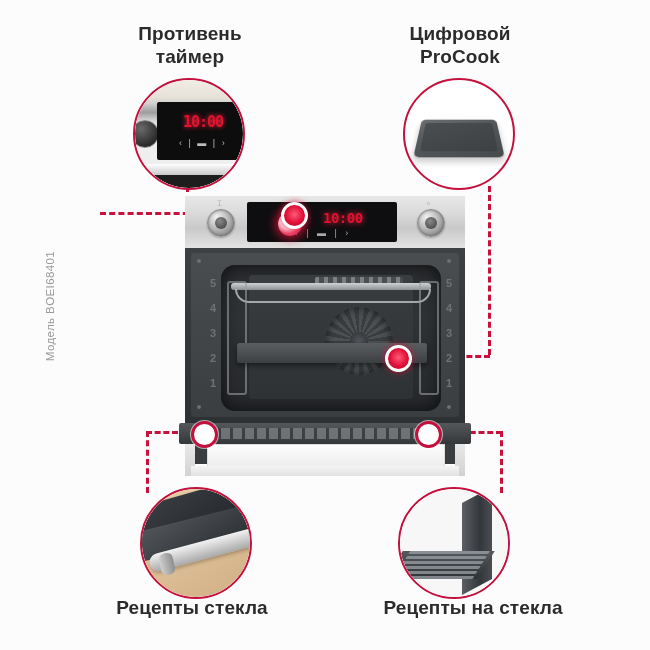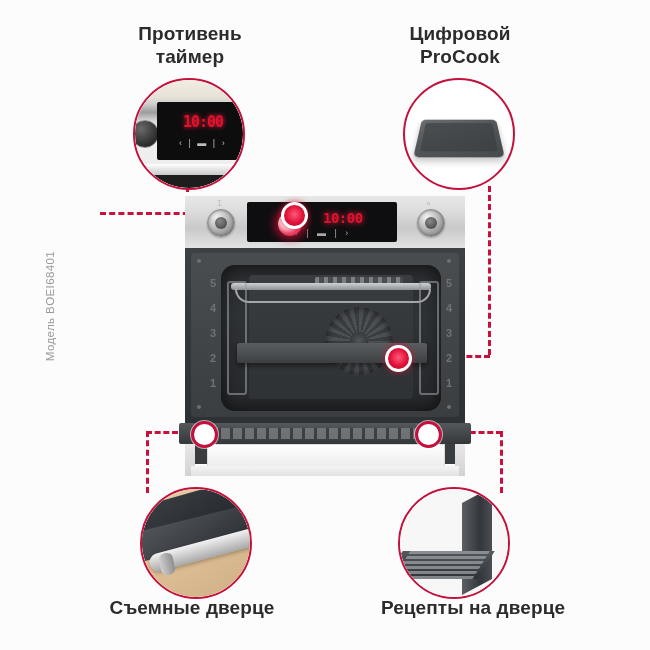--- a/index.html
+++ b/index.html
@@ -264,22 +264,22 @@
 </style>
 </head>
 <body>
 
 <div class="stage">
 
   <div class="label" id="label-timer">Противень
 таймер</div>
   <div class="label" id="label-tray">Цифровой
 ProCook</div>
-  <div class="label" id="label-glass">Съемные дверце</div>
-  <div class="label" id="label-recipes">Рецепты на дверце</div>
+  <div class="label" id="label-glass">Рецепты стекла</div>
+  <div class="label" id="label-recipes">Рецепты на стекла</div>
 
   <div id="model-text">Модель BOEI68401</div>
 
   <div class="dash-v" style="left:186px;top:186px;height:26px;"></div>
   <div class="dash-h" style="left:100px;top:212px;width:190px;"></div>
 
   <div class="dash-v" style="left:488px;top:186px;height:169px;"></div>
   <div class="dash-h" style="left:396px;top:355px;width:94px;"></div>
 
   <div class="dash-h" style="left:146px;top:431px;width:58px;"></div>

